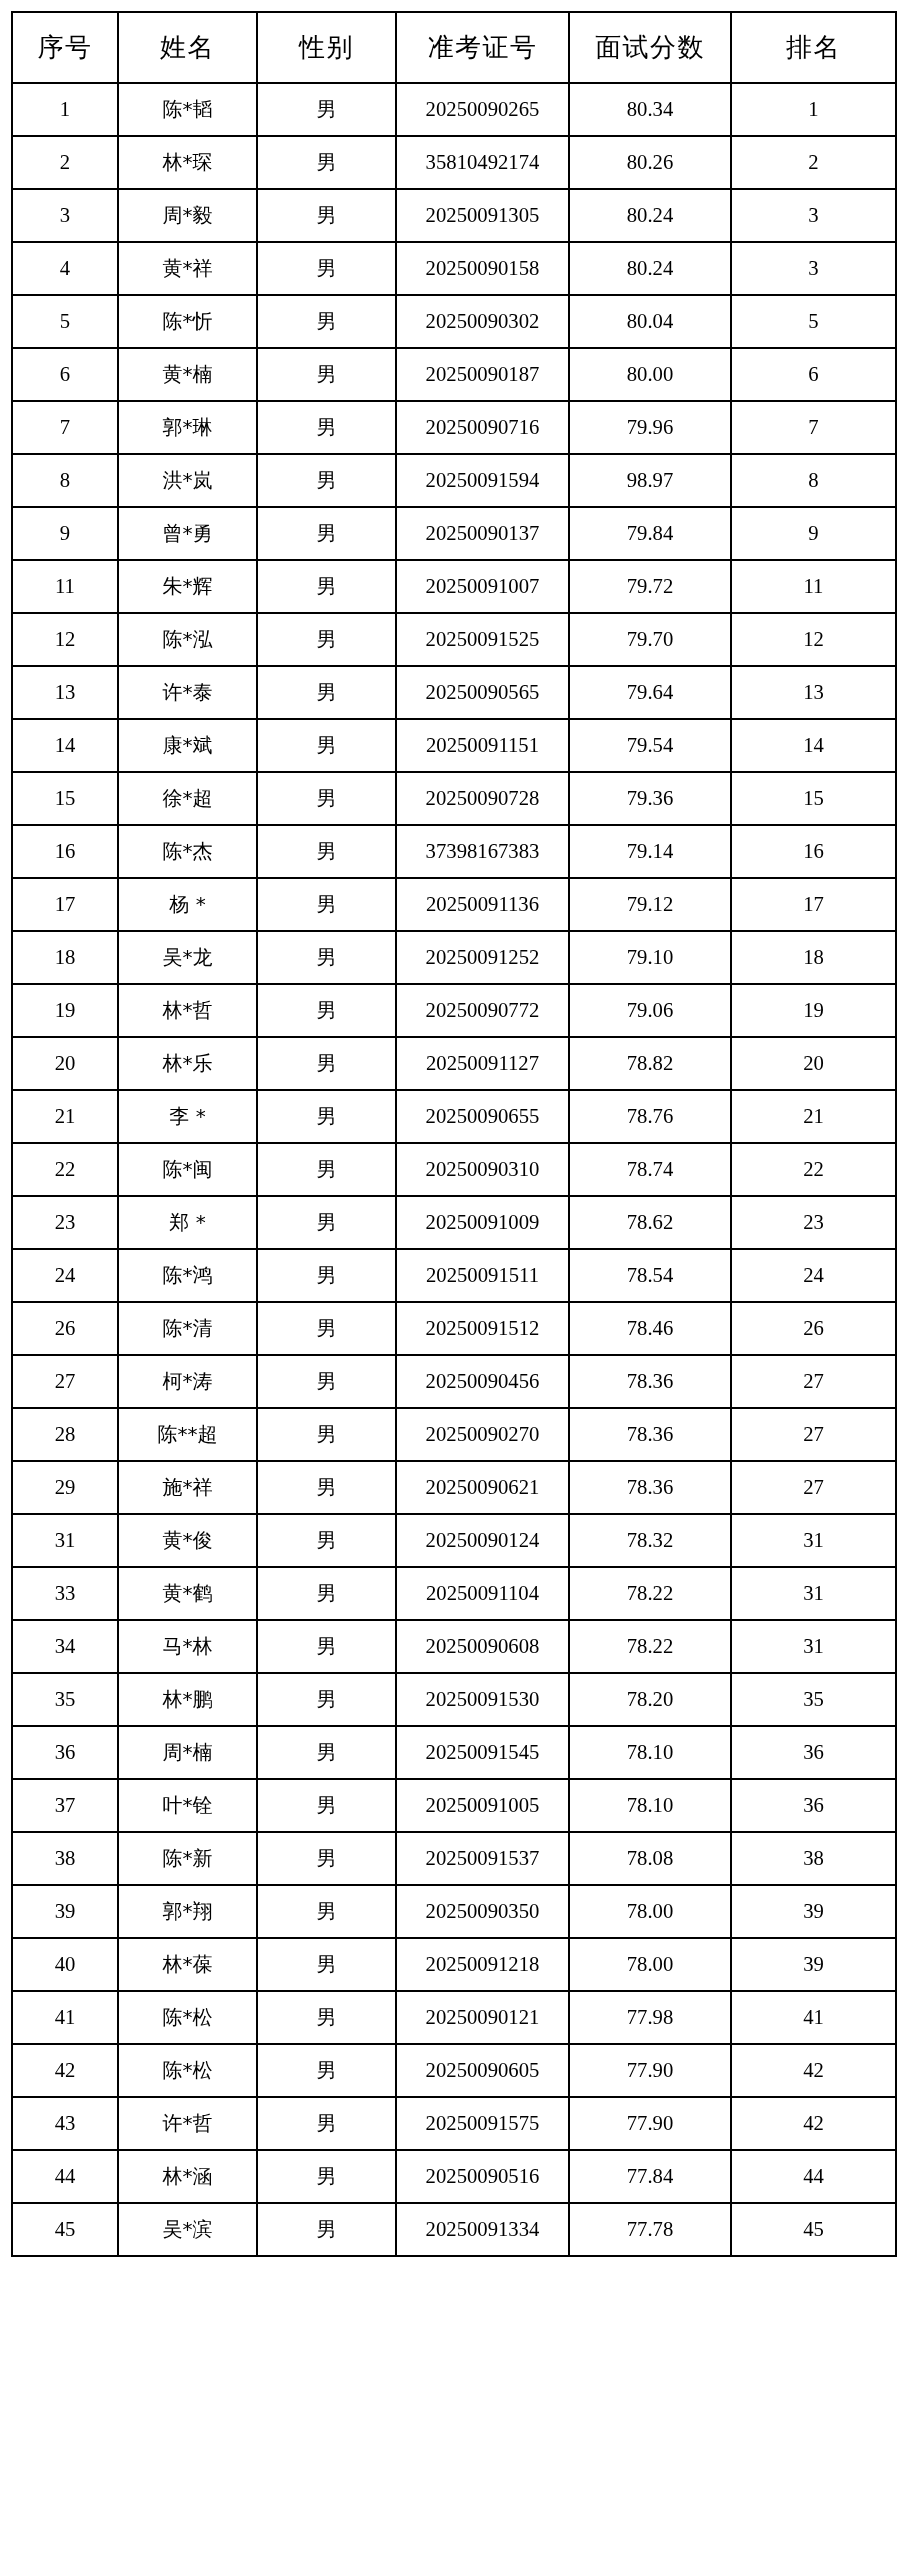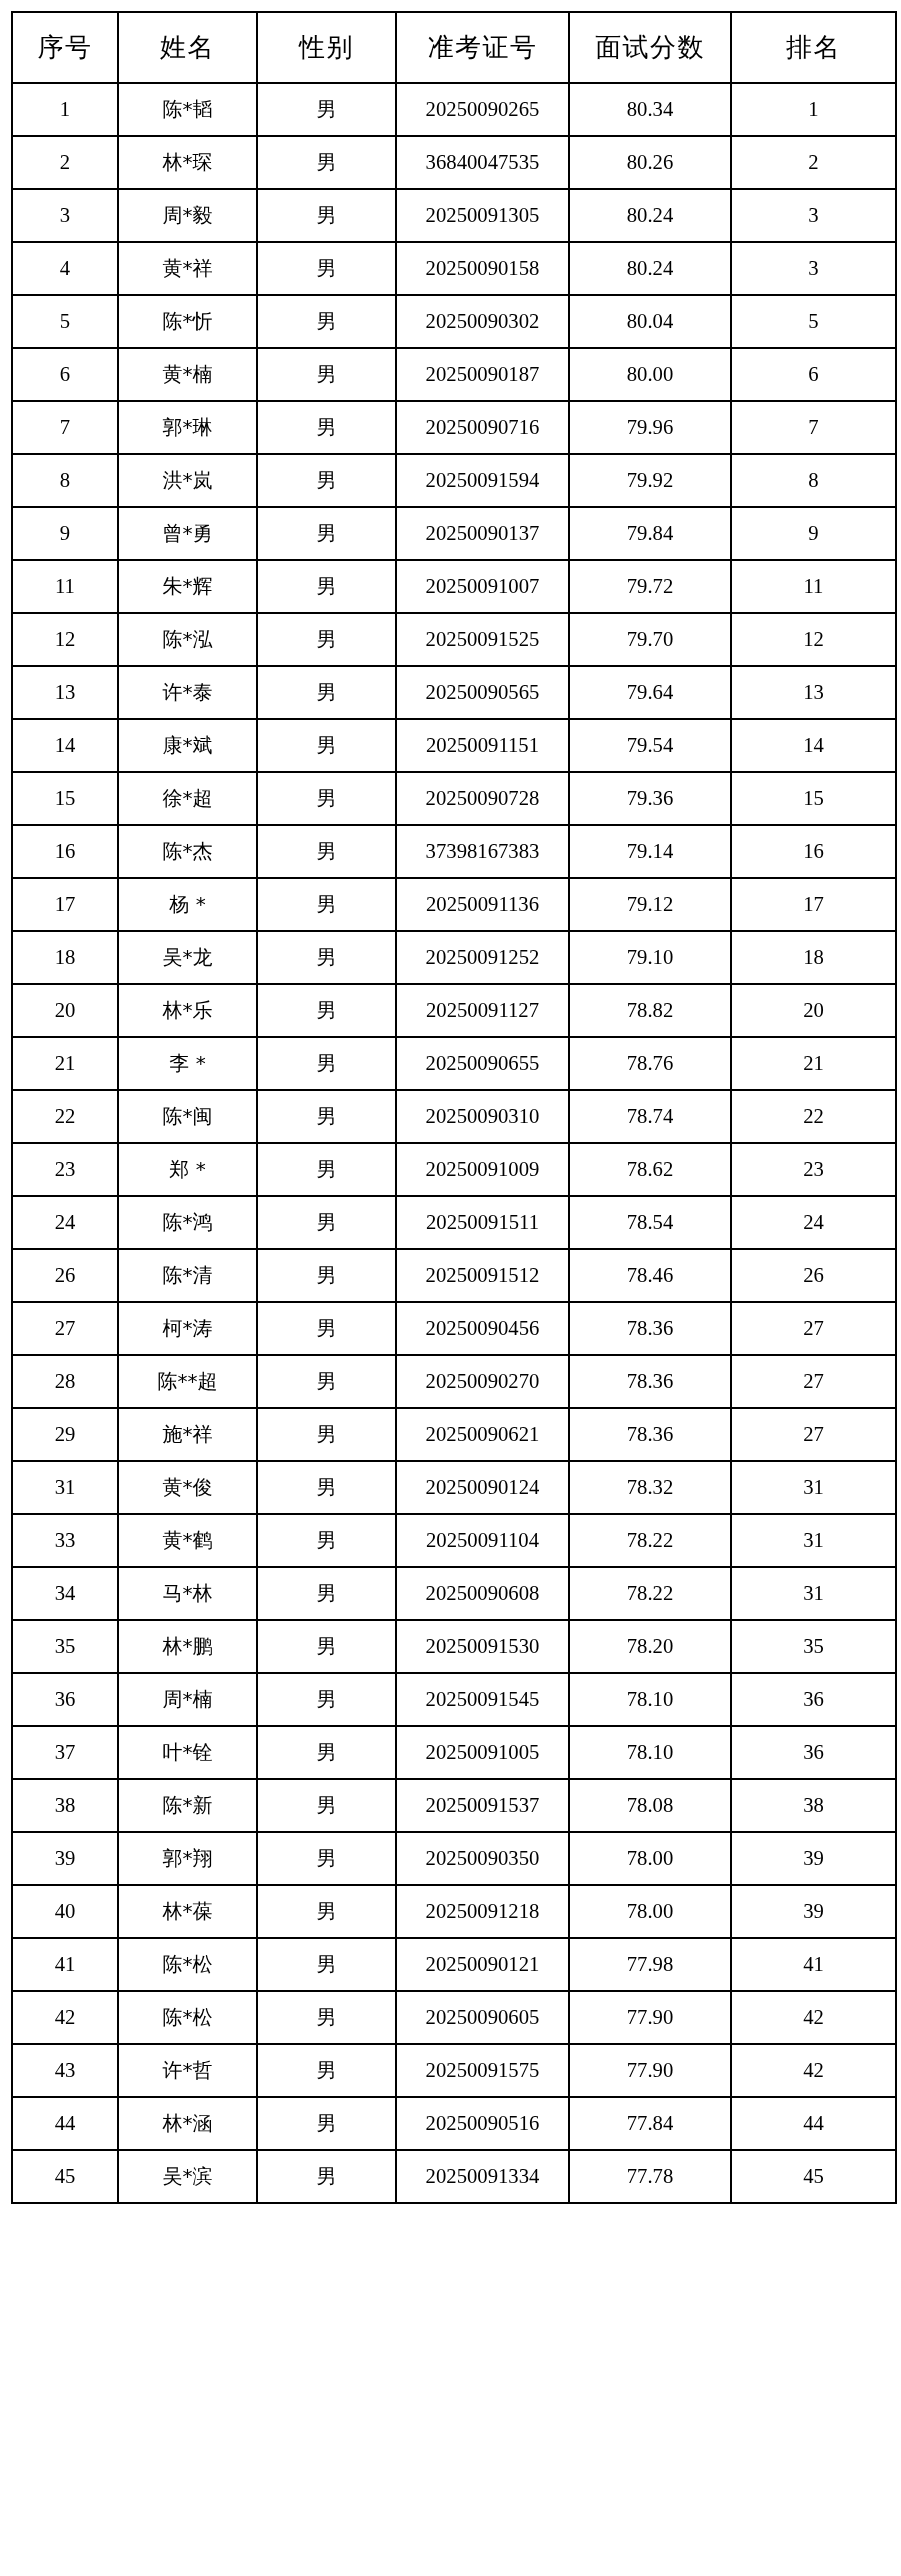--- a/index.html
+++ b/index.html
@@ -83,21 +83,21 @@
         <td class="name">陈*韬</td>
         <td class="sex">男</td>
         <td>20250090265</td>
         <td>80.34</td>
         <td>1</td>
       </tr>
       <tr>
         <td>2</td>
         <td class="name">林*琛</td>
         <td class="sex">男</td>
-        <td>36840047535</td>
+        <td>35810492174</td>
         <td>80.26</td>
         <td>2</td>
       </tr>
       <tr>
         <td>3</td>
         <td class="name">周*毅</td>
         <td class="sex">男</td>
         <td>20250091305</td>
         <td>80.24</td>
         <td>3</td>
@@ -132,21 +132,21 @@
         <td class="sex">男</td>
         <td>20250090716</td>
         <td>79.96</td>
         <td>7</td>
       </tr>
       <tr>
         <td>8</td>
         <td class="name">洪*岚</td>
         <td class="sex">男</td>
         <td>20250091594</td>
-        <td>79.92</td>
+        <td>98.97</td>
         <td>8</td>
       </tr>
       <tr>
         <td>9</td>
         <td class="name">曾*勇</td>
         <td class="sex">男</td>
         <td>20250090137</td>
         <td>79.84</td>
         <td>9</td>
       </tr>
@@ -206,20 +206,28 @@
         <td>79.12</td>
         <td>17</td>
       </tr>
       <tr>
         <td>18</td>
         <td class="name">吴*龙</td>
         <td class="sex">男</td>
         <td>20250091252</td>
         <td>79.10</td>
         <td>18</td>
+      </tr>
+      <tr>
+        <td>19</td>
+        <td class="name">林*哲</td>
+        <td class="sex">男</td>
+        <td>20250090772</td>
+        <td>79.06</td>
+        <td>19</td>
       </tr>
       <tr>
         <td>20</td>
         <td class="name">林*乐</td>
         <td class="sex">男</td>
         <td>20250091127</td>
         <td>78.82</td>
         <td>20</td>
       </tr>
       <tr>

